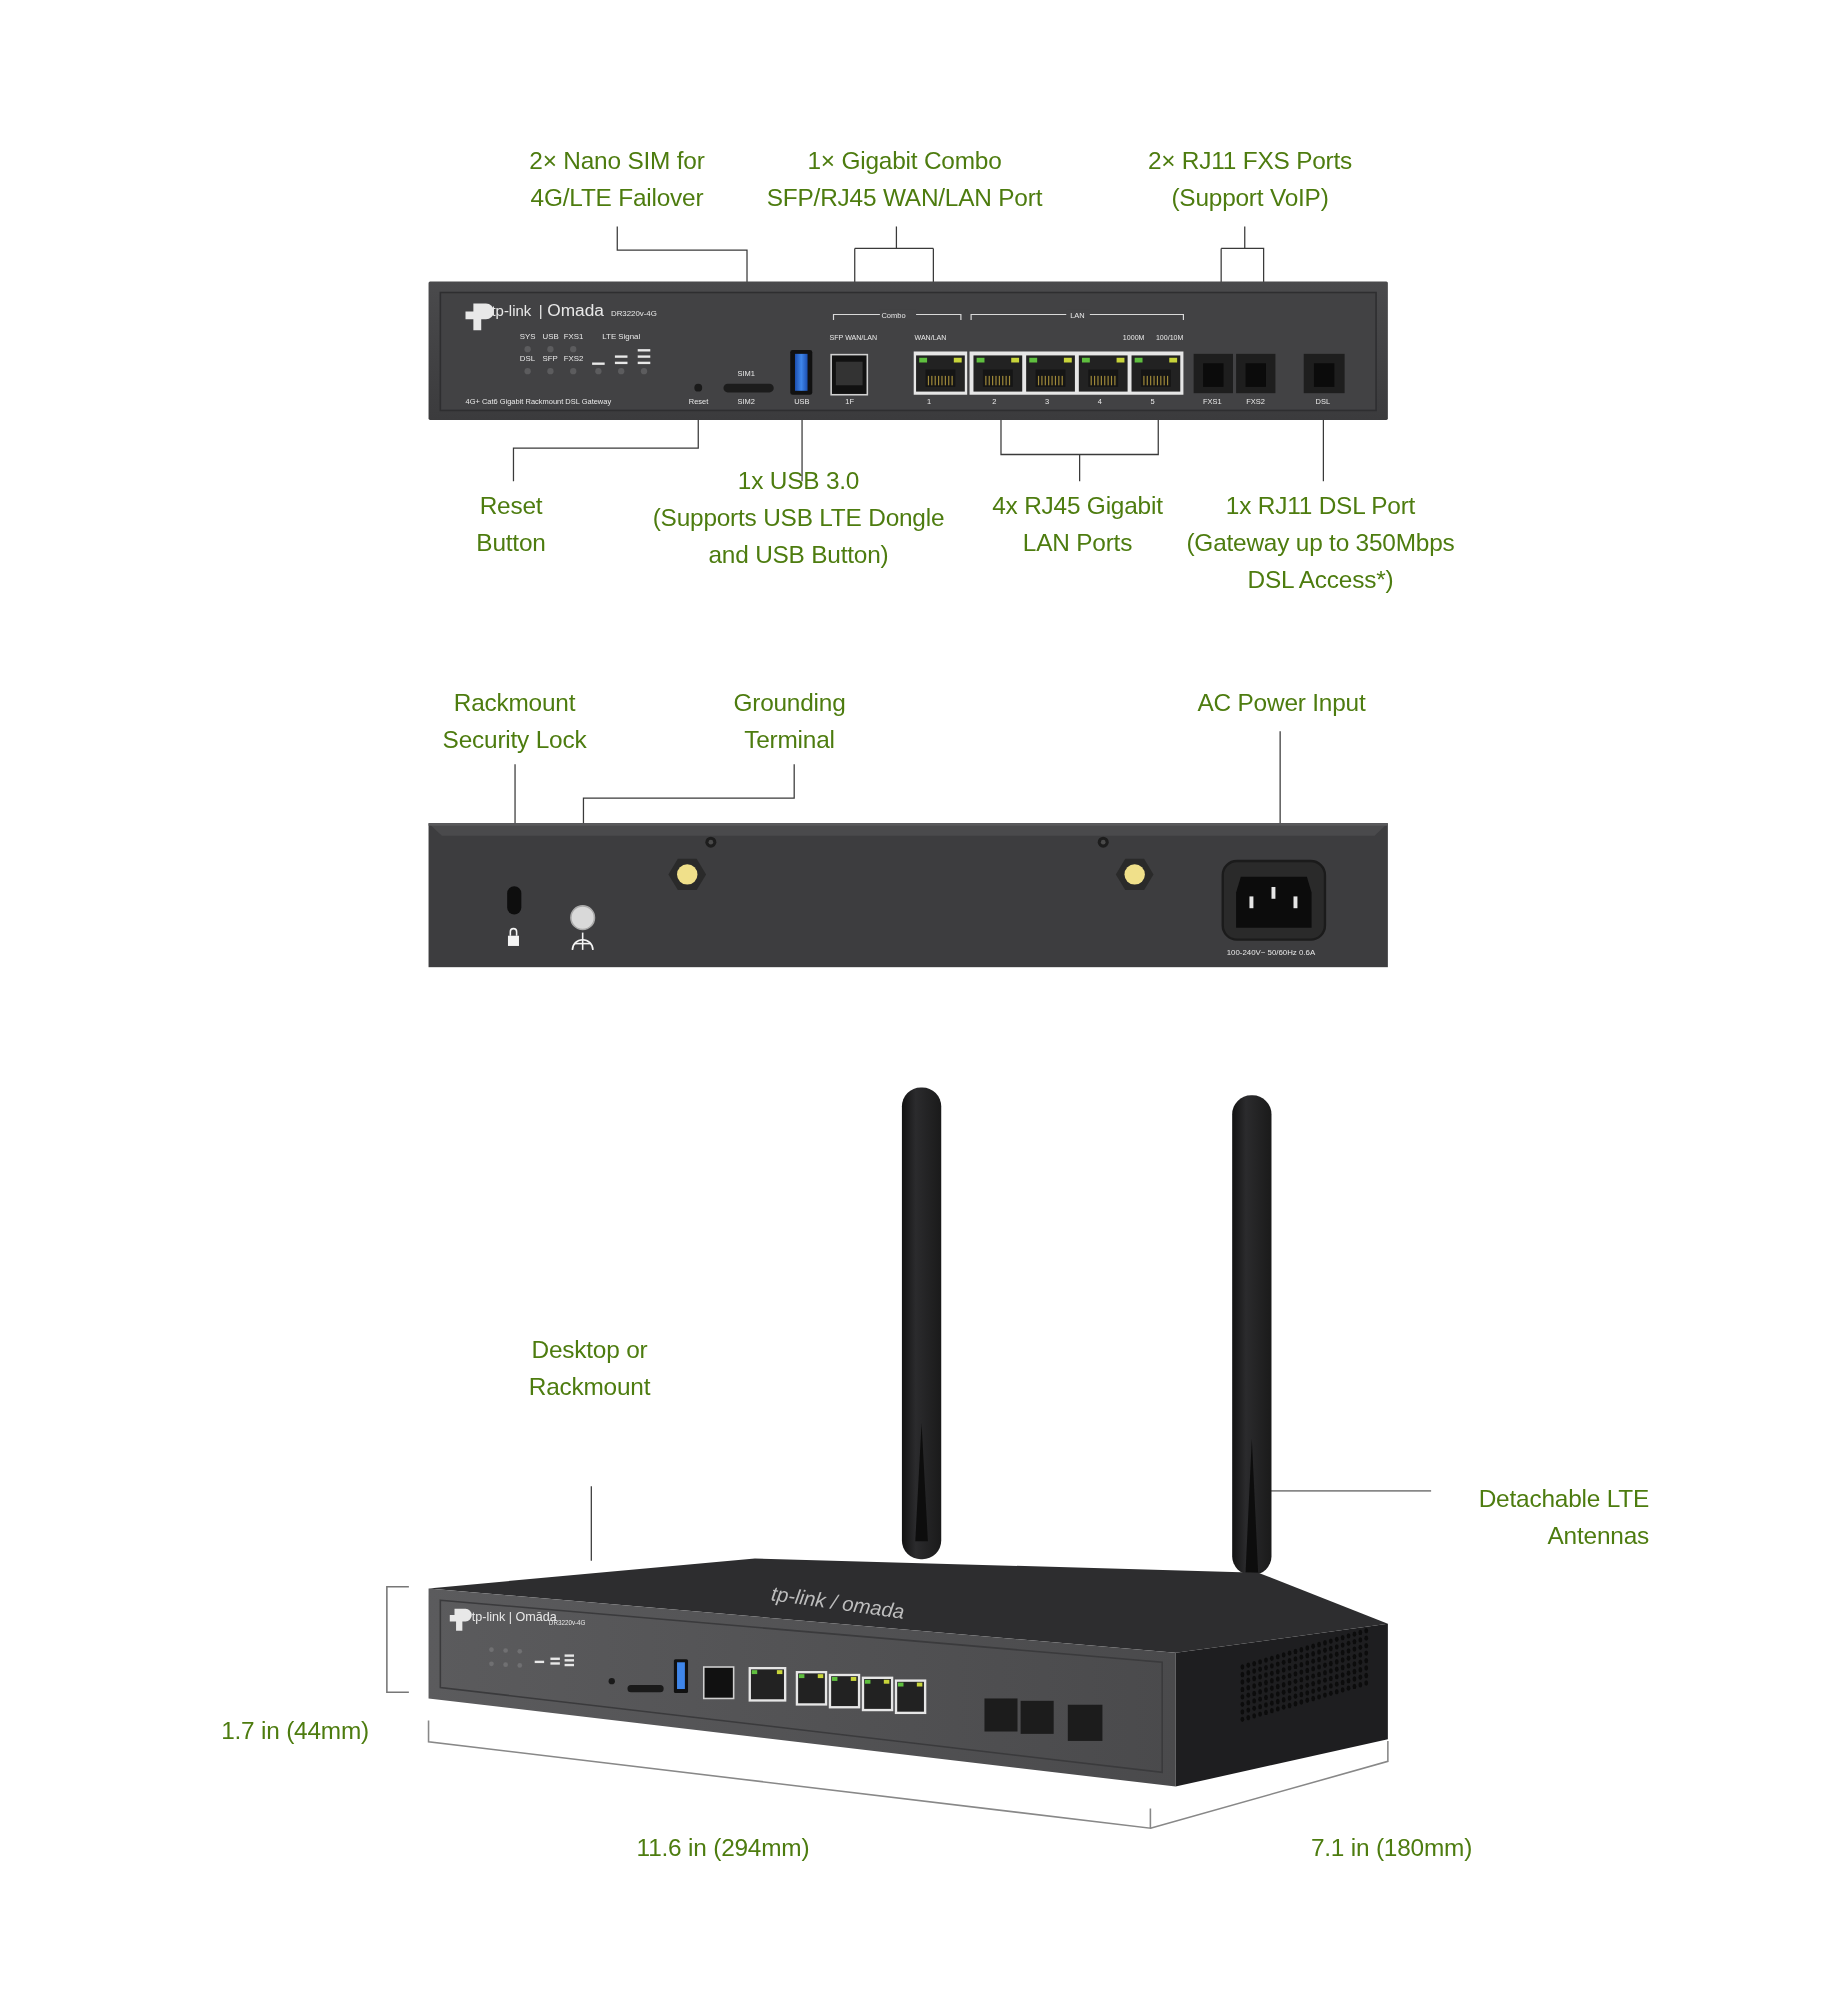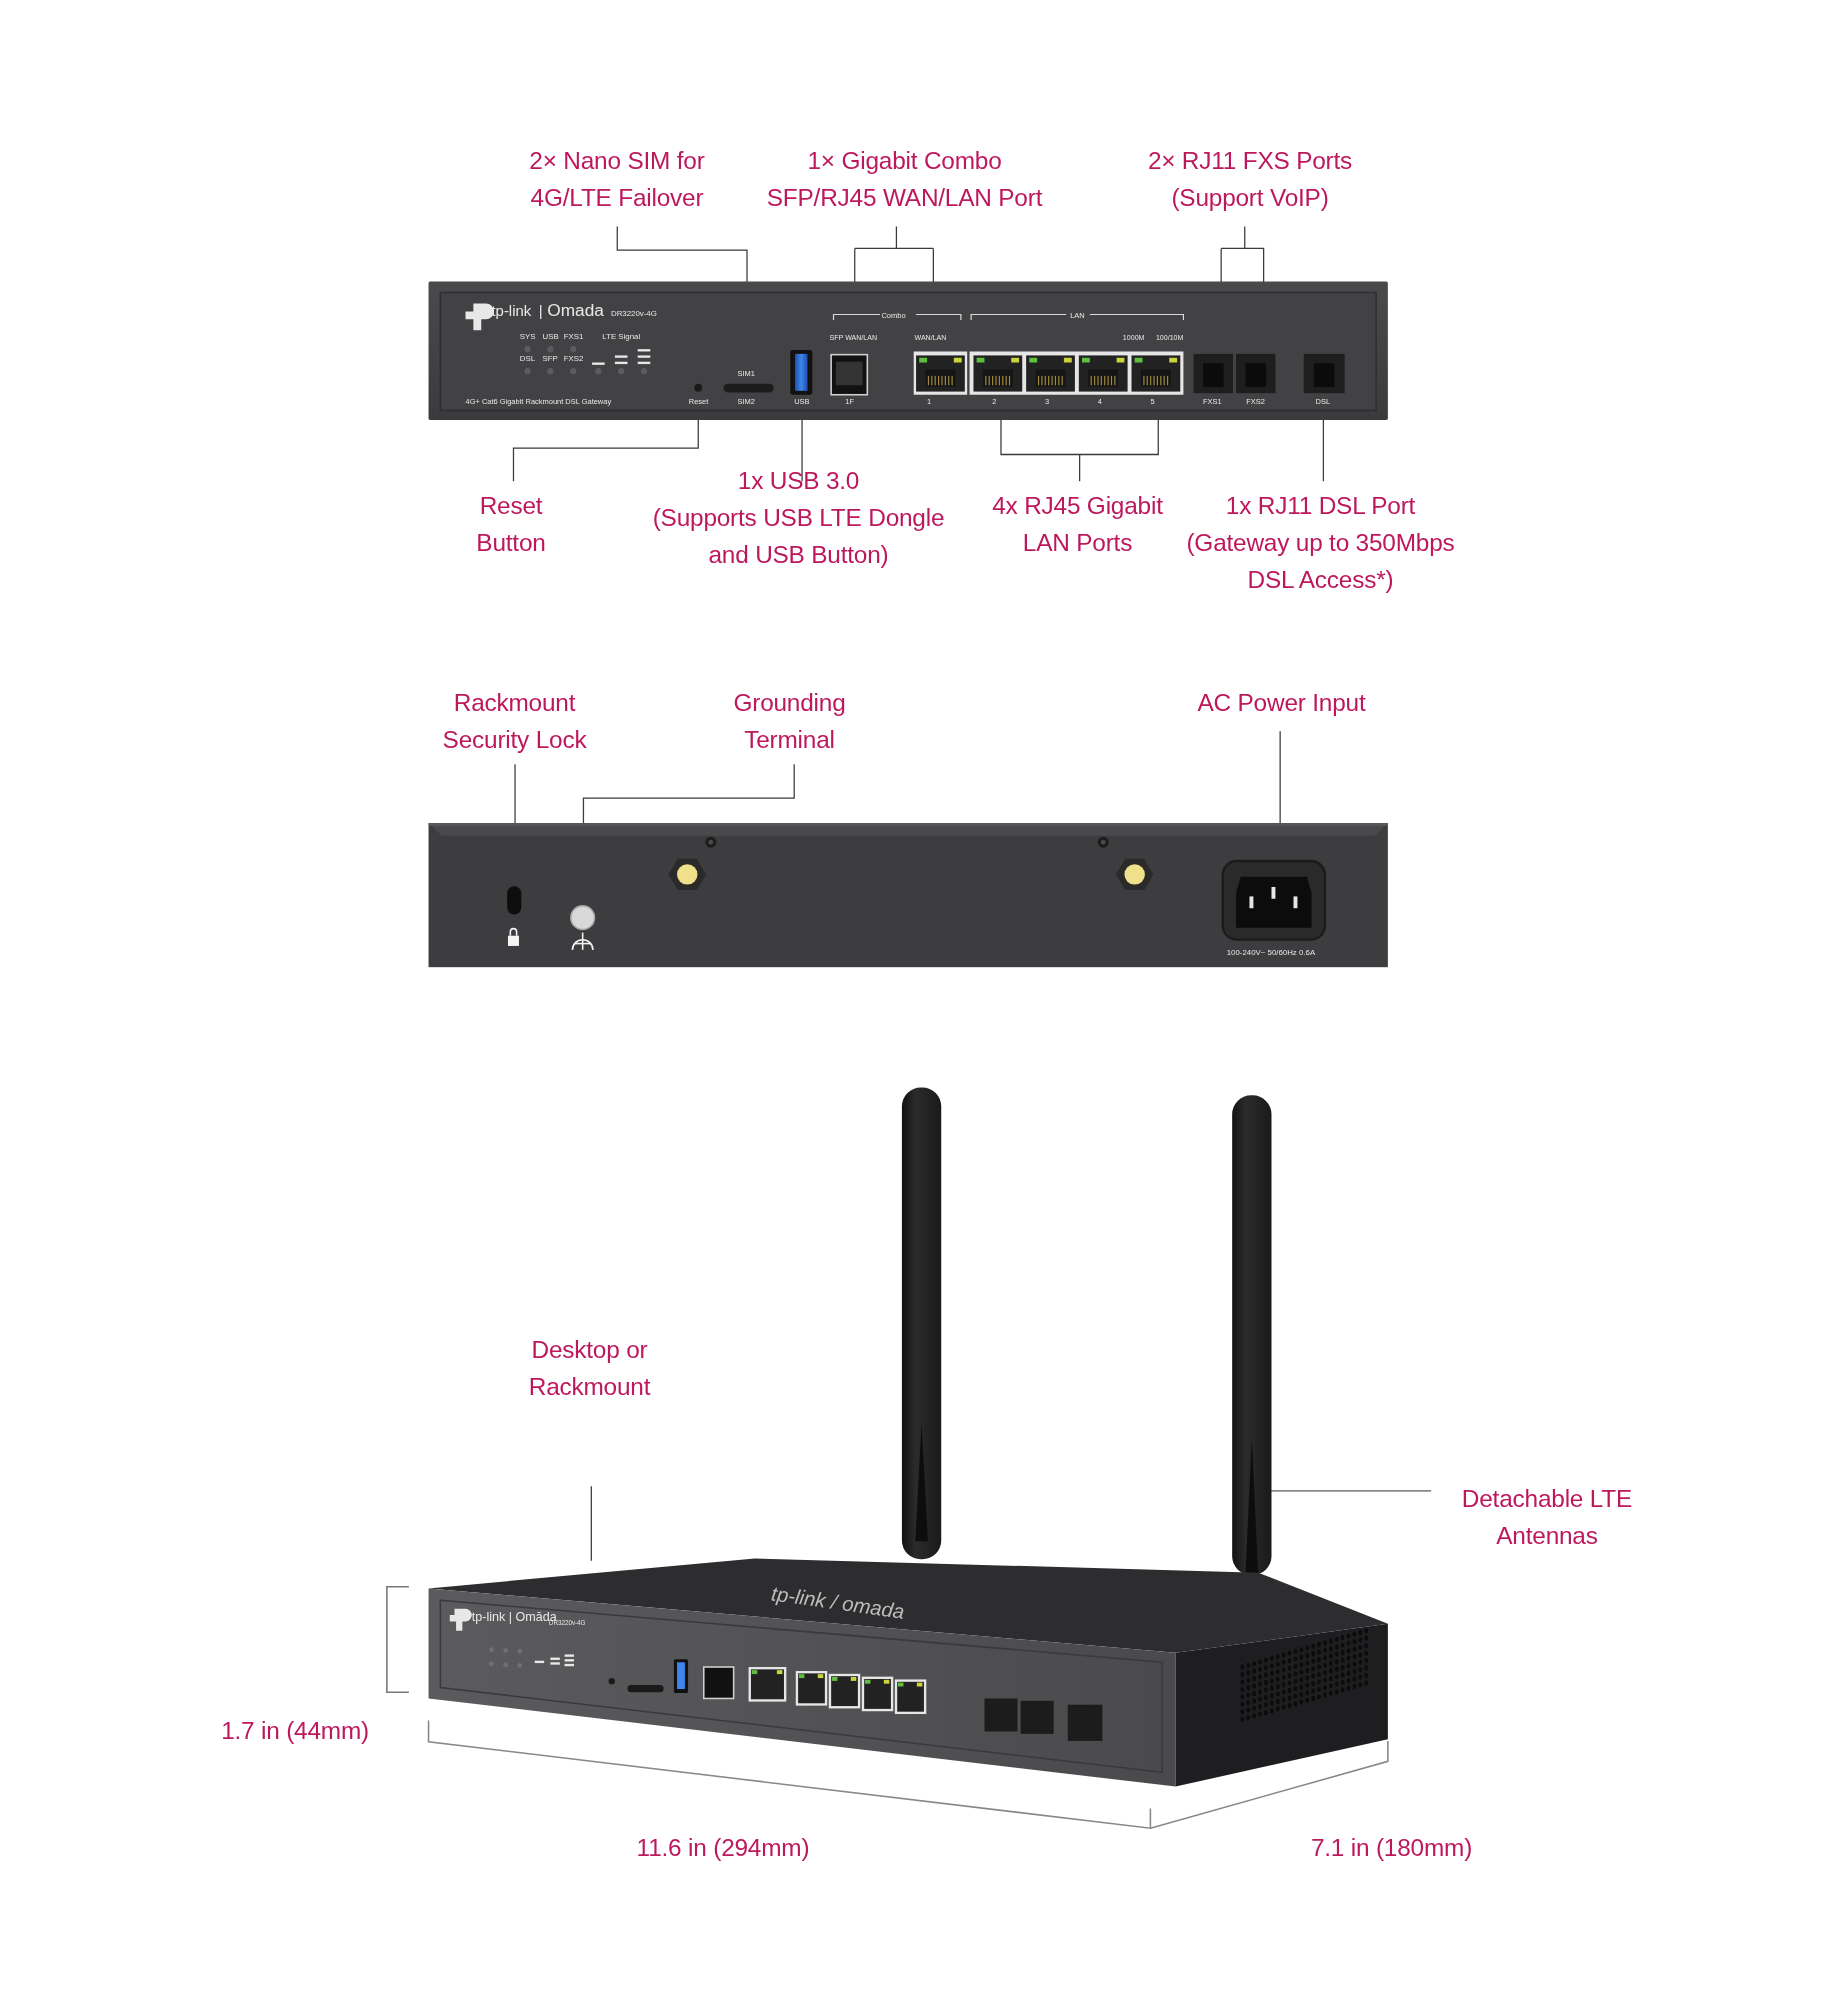--- a/index.html
+++ b/index.html
@@ -1,20 +1,20 @@
 <!DOCTYPE html>
 <html style="font-size:12.6px"><head>
 <meta charset="utf-8">
 <style>
   html, body { margin: 0; padding: 0; background: #ffffff; }
   body { width: 1840px; height: 2013px; position: relative; overflow: hidden;
          font-family: "Liberation Sans", "DejaVu Sans", sans-serif; color: #1a1a1a; }
   .label { position: absolute; font-size: 24.4px; line-height: 37px; text-align: center;
-           color: #be185d; letter-spacing: -0.2px; white-space: nowrap; }
-  .label.left { text-align: center; }
+           color: #4d7c0f; letter-spacing: -0.2px; white-space: nowrap; }
+  .label.left { text-align: right; }
   .label span { display: block; }
   svg.layer { position: absolute; left: 0; top: 0; }
   .ptxt { font-family: "Liberation Sans", "DejaVu Sans", sans-serif; fill: #e8e8e8; }
 </style>
 </head>
 <body>
 
 <div class="label" style="left:503px; top:142px; width:228px;">
   <span>2× Nano SIM for</span>
   <span>4G/LTE Failover</span>

